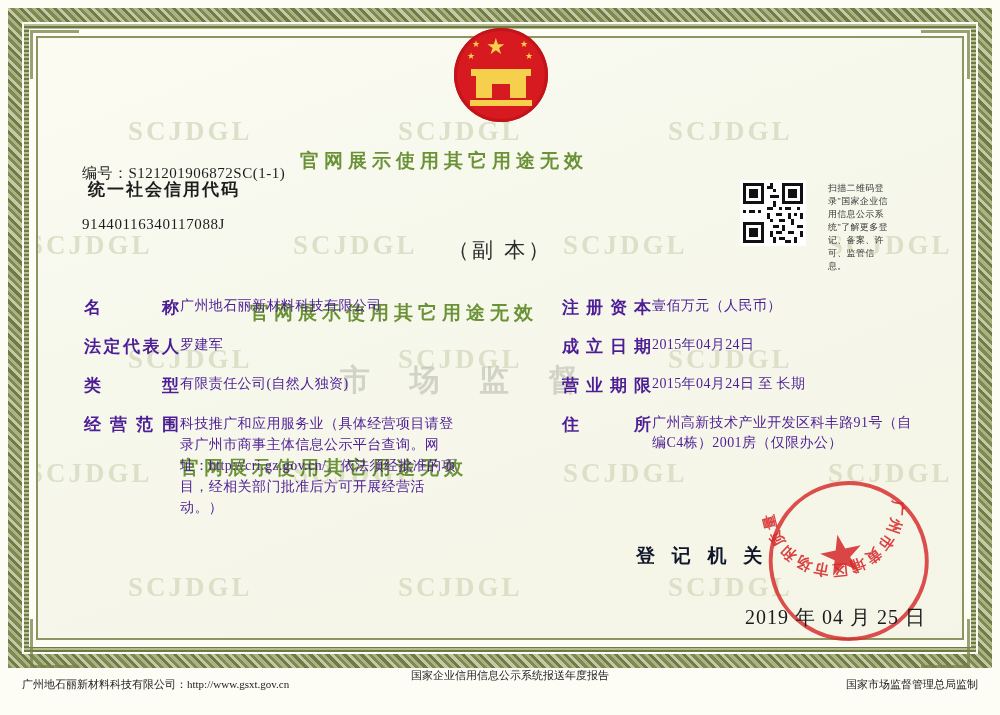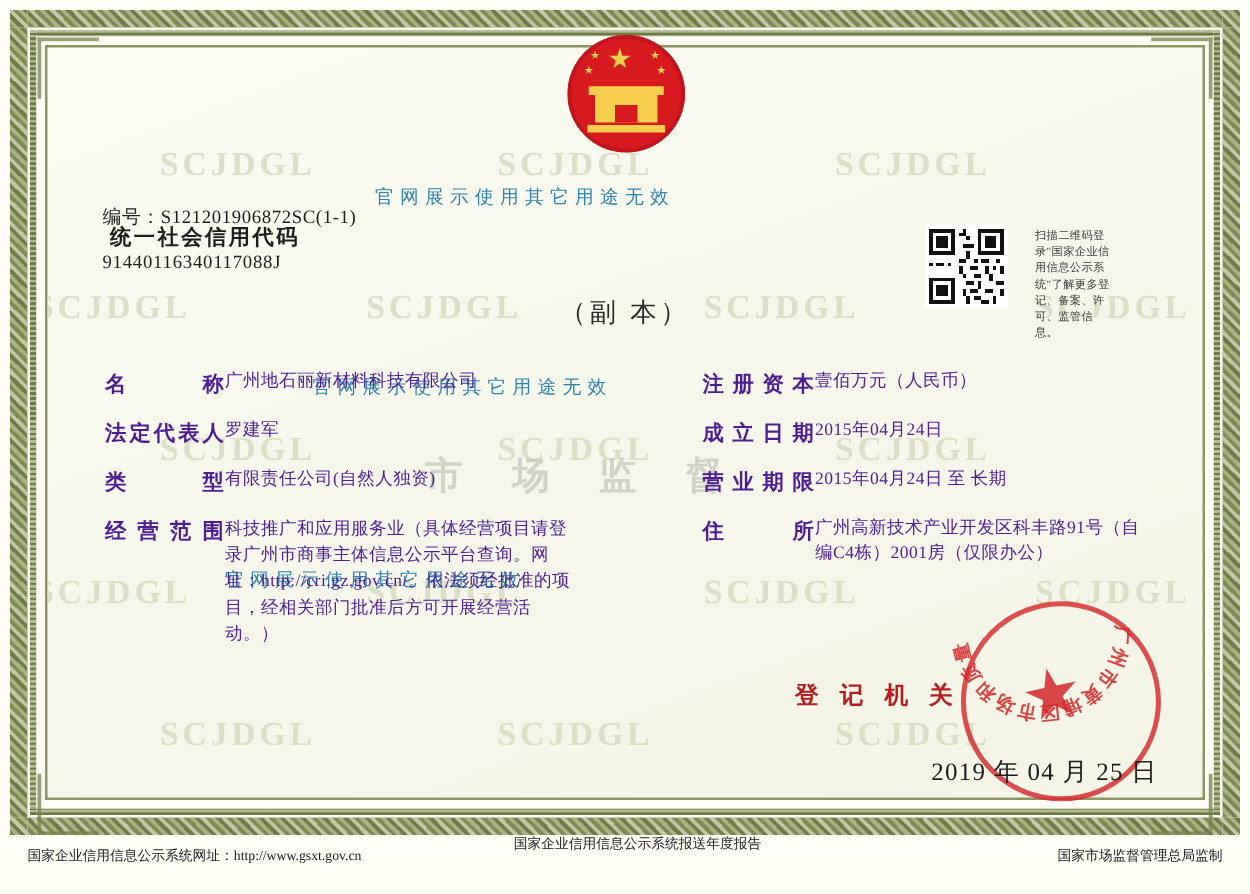--- a/index.html
+++ b/index.html
@@ -79,24 +79,24 @@
     font-size: 27px;
     letter-spacing: 3px;
     color: #d9dcc2;
     opacity: .85;
     white-space: nowrap;
   }
 
   
   .redline {
     position: absolute;
-    color: #0369a1;
+    color: #4d7c0f;
     opacity: .82;
-    font-size: 15px;
-    font-weight: normal;
+    font-size: 19px;
+    font-weight: bold;
     letter-spacing: 5px;
     white-space: nowrap;
     font-family: "Liberation Serif", serif;
     pointer-events: none;
   }
   .redline.r1 { left: 300px; top: 148px; }
   .redline.r2 { left: 250px; top: 300px; }
   .redline.r3 { left: 180px; top: 455px; }
 
   .greytext {
@@ -197,21 +197,21 @@
   .usci-label {
     position: absolute;
     left: 88px; top: 178px;
     font-size: 17px;
     font-weight: bold;
     letter-spacing: 2px;
     color: #1d1d1d;
   }
   .usci-value {
     position: absolute;
-    left: 82px; top: 202px;
+    left: 82px; top: 216px;
     font-size: 15px;
     letter-spacing: .6px;
     color: #1d1d1d;
   }
 
   
   .qr {
     position: absolute;
     left: 740px; top: 180px;
     width: 66px; height: 66px;
@@ -261,21 +261,21 @@
   .col-right .val { max-width: 272px; }
   .row.scope .val { line-height: 1.5; }
 
   
   .authority {
     position: absolute;
     left: 636px; top: 543px;
     font-size: 19px;
     font-weight: bold;
     letter-spacing: 6px;
-    color: #b91c1c;
+    color: #0f172a;
   }
   .seal {
     position: absolute;
     left: 768px; top: 482px;
     width: 152px; height: 152px;
     transform: rotate(-12deg);
   }
   .seal .ring {
     position: absolute;
     left: 0; top: 0;
@@ -477,20 +477,20 @@
         <textPath href="#sealArc" startOffset="4%">广州市黄埔区市场和质量监督管理局</textPath>
       </text>
     </svg>
   </div>
 
   <div class="issue-date">
     <span>2019</span><span>年</span><span>04</span><span>月</span><span>25</span><span>日</span>
   </div>
 
   <div class="footer">
-    <div class="f-left">国家企业信用信息公示系统网址：http://www.gsxt.gov.cn</div>
+    <div class="f-left">广州地石丽新材料科技有限公司：http://www.gsxt.gov.cn</div>
     <div class="f-center">
       <div>国家企业信用信息公示系统报送年度报告</div>
     </div>
     <div class="f-right">国家市场监督管理总局监制</div>
   </div>
 
 </div>
 
 </body></html>

